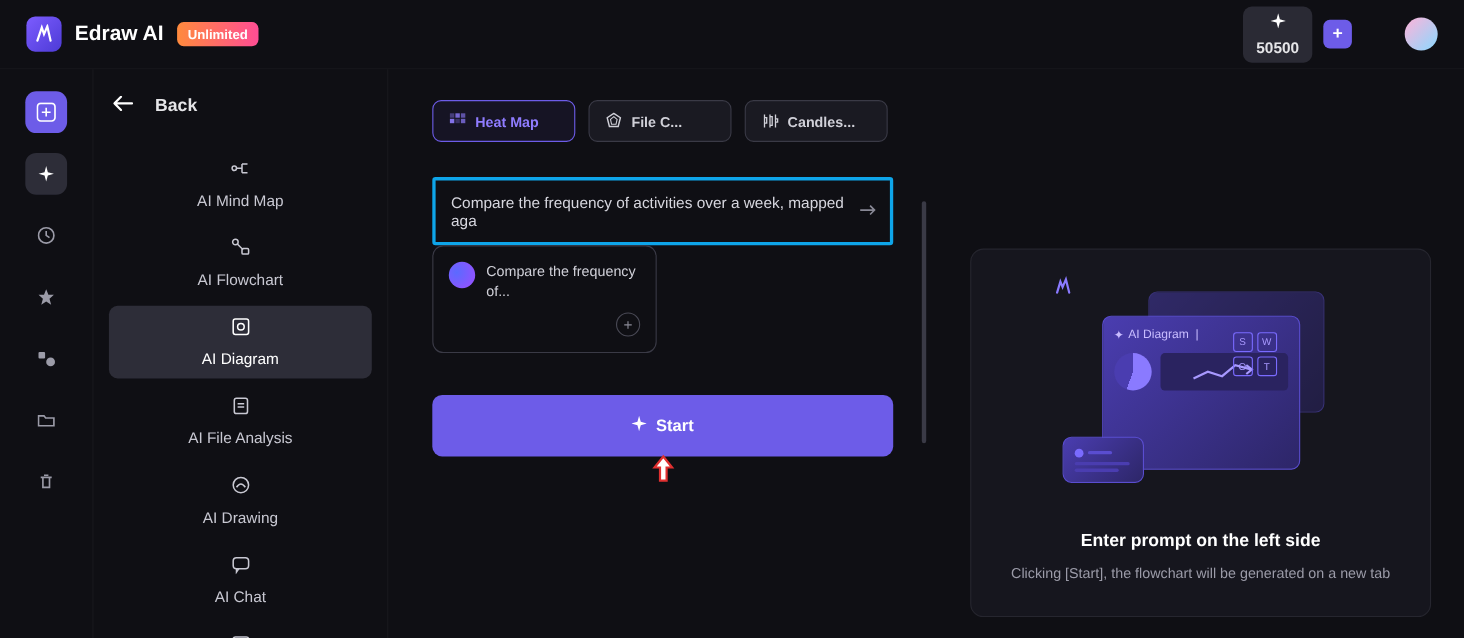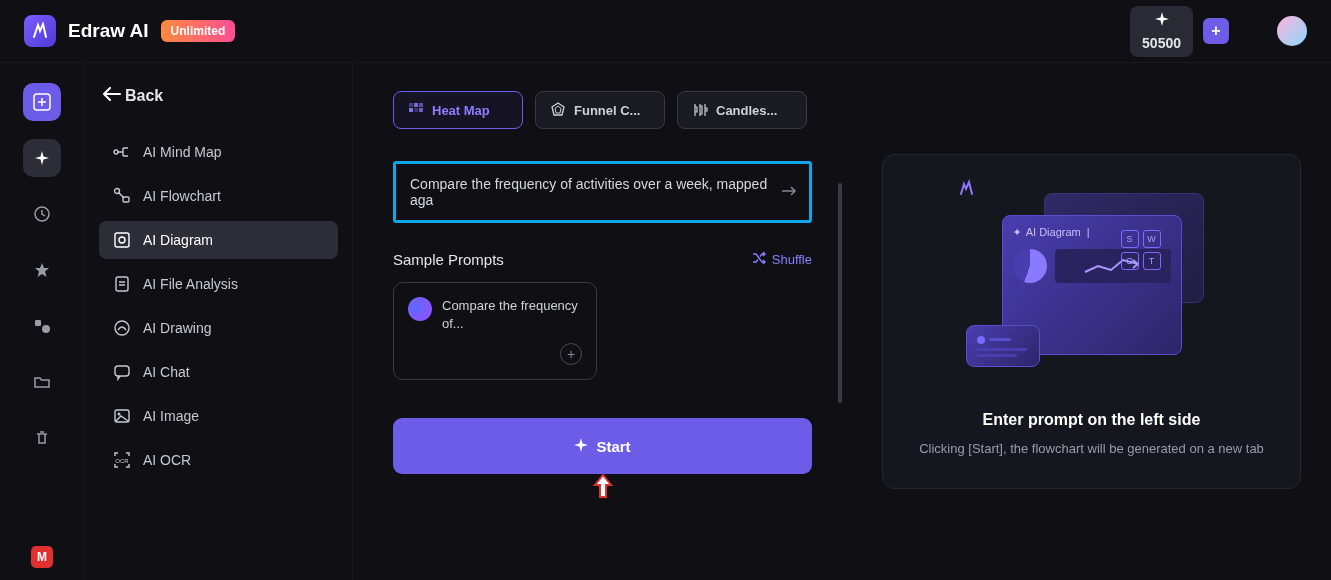--- a/index.html
+++ b/index.html
@@ -138,21 +138,21 @@
       bottom: 12px;
     }
     .sidebar {
       width: 268px;
       padding: 20px 14px;
       border-right: 1px solid rgba(255,255,255,0.04);
     }
     .back-btn {
       display: flex;
       align-items: center;
-      gap: 4px;
+      gap: 20px;
       font-size: 16px;
       font-weight: 700;
       margin-bottom: 24px;
       padding: 4px;
       cursor: pointer;
       text-align: right;
     }
     .nav-list {
       display: flex;
       flex-direction: column;
@@ -160,20 +160,21 @@
     }
     .nav-item {
       display: flex;
       align-items: center;
       gap: 12px;
       padding: 10px 14px;
       border-radius: 8px;
       color: #c8c8d2;
       font-size: 14px;
       cursor: pointer;
+      flex-direction: column;
     }
     .nav-item.active {
       background: #2d2d38;
       color: #fff;
     }
     .nav-icon {
       width: 18px;
       height: 18px;
       display: inline-flex;
       align-items: center;
@@ -619,52 +620,41 @@
               </span>
             <span>Heat Map</span>
           </div>
           <div class="chip">
             <span class="chip-icon">
                 <svg width="16" height="16" viewBox="0 0 16 16">
                   <polygon points="8,1 14,5 12,13 4,13 2,5" fill="none" stroke="currentColor" stroke-width="1.3"></polygon>
                   <polygon points="8,4 11,6.5 10,11 6,11 5,6.5" fill="none" stroke="currentColor" stroke-width="1"></polygon>
                 </svg>
               </span>
-            <span>Funnel C...</span>
+            <span>File C...</span>
           </div>
           <div class="chip">
             <span class="chip-icon">
                 <svg width="16" height="16" viewBox="0 0 16 16">
                   <path d="M3 2 V14 M3 5 H5 V10 H3 M8 2 V14 M8 4 H10 V12 H8 M13 2 V14 M13 6 H15 V9 H13" stroke="currentColor" stroke-width="1.2" fill="none"></path>
                 </svg>
               </span>
             <span>Candles...</span>
           </div>
         </div>
 
         <div class="prompt-box">
           <span>Compare the frequency of activities over a week, mapped aga</span>
           <span class="prompt-arrow">
             <svg width="16" height="12" viewBox="0 0 16 12">
                 <path d="M1 6 H14 M10 2 L14 6 L10 10" stroke="currentColor" stroke-width="1.5" fill="none"></path>
               </svg>
           </span>
         </div>
 
-        <div class="sample-header">
-          <span class="sample-title">Sample Prompts</span>
-          <div class="shuffle">
-            <span>
-              <svg width="14" height="14" viewBox="0 0 14 14">
-                  <path d="M1 3 H4 L10 11 H13 M13 3 H10 L8 5.5 M1 11 H4 L6 8.5 M11 1 L13 3 L11 5 M11 9 L13 11 L11 13" stroke="currentColor" stroke-width="1.4" fill="none"></path>
-                </svg>
-            </span>
-            <span>Shuffle</span>
-          </div>
-        </div>
 
         <div class="sample-card">
           <div class="sample-card-body">
             <div class="sample-icon"></div>
             <span class="sample-text">Compare the frequency of...</span>
           </div>
           <div class="sample-add">+</div>
         </div>
 
         <button class="start-btn">

